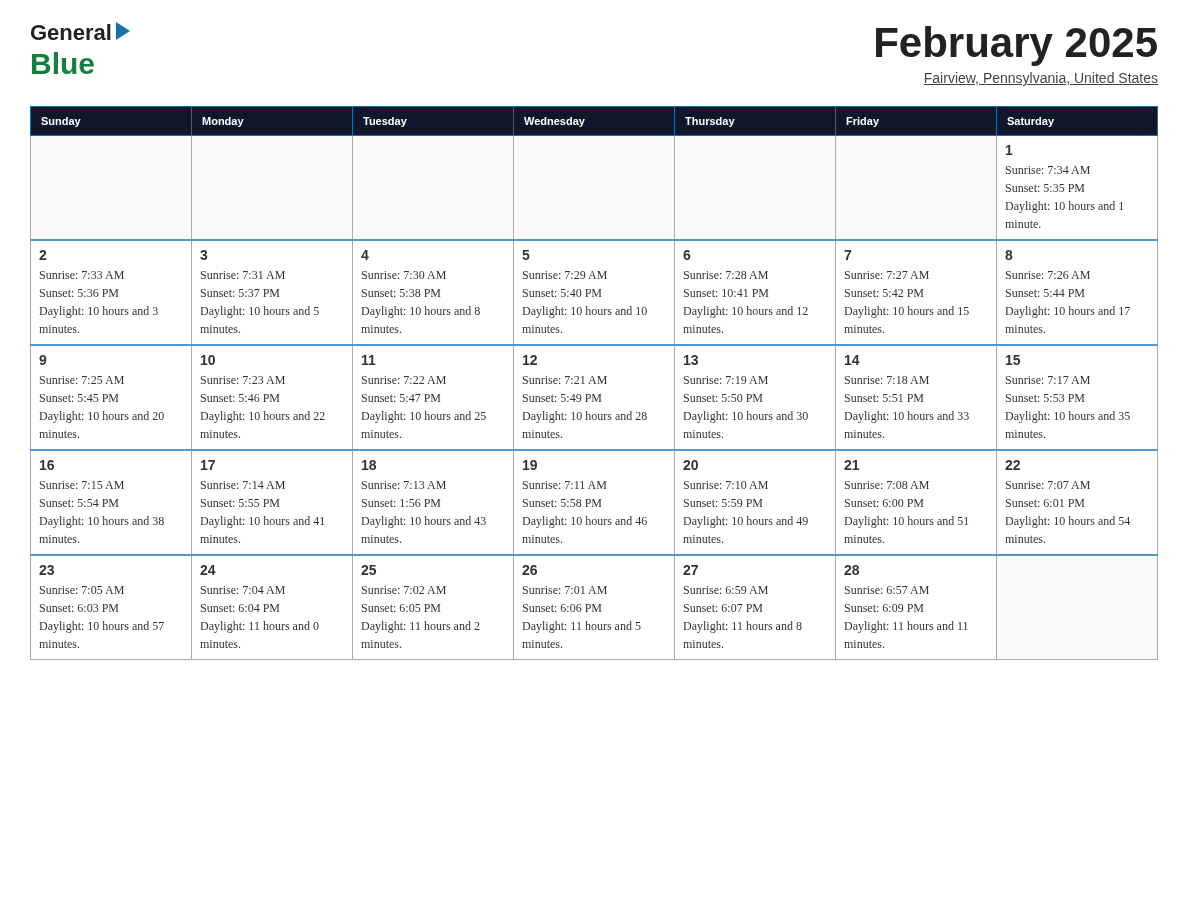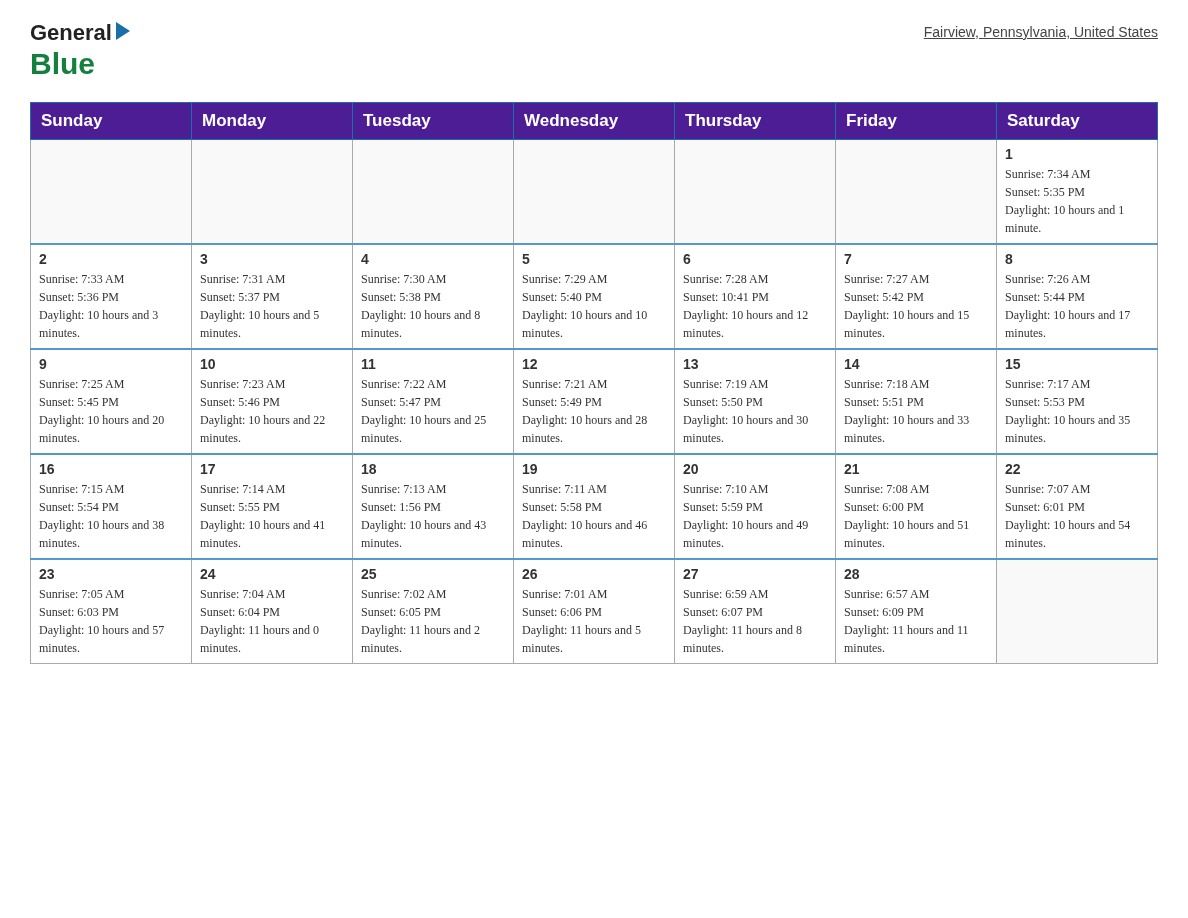--- a/index.html
+++ b/index.html
@@ -62,23 +62,23 @@
       color: #444;
       margin-top: 4px;
       text-decoration: underline;
     }
     .calendar {
       width: 100%;
       border-collapse: collapse;
       border: 1px solid #999;
     }
     .calendar th {
-      background-color: #4c1d95;
+      background-color: #0f172a;
       color: #fff;
-      font-size: 17px;
+      font-size: 11px;
       font-weight: bold;
       padding: 8px 10px;
       text-align: left;
       border: 1px solid #1a6fa8;
     }
     .calendar td {
       vertical-align: top;
       border: 1px solid #aaa;
       padding: 6px 8px;
       width: calc(100% / 7);
@@ -111,20 +111,21 @@
 <div class="header">
   <div class="logo">
     <div>
       <span class="logo-general">General</span><span class="logo-triangle"></span>
     </div>
     <div>
       <span class="logo-blue">Blue</span>
     </div>
   </div>
   <div class="title-block">
+    <h1>February 2025</h1>
     <h2>Fairview, Pennsylvania, United States</h2>
   </div>
 </div>
 
 <table class="calendar">
   <thead>
     <tr>
       <th>Sunday</th>
       <th>Monday</th>
       <th>Tuesday</th>

